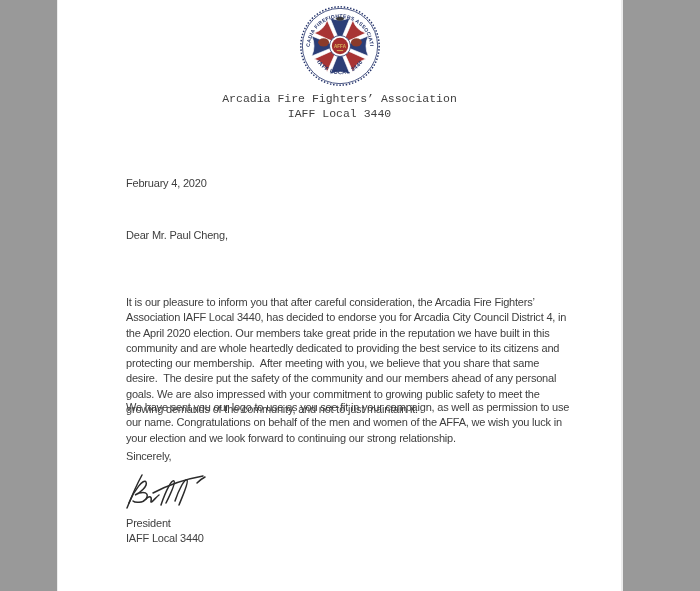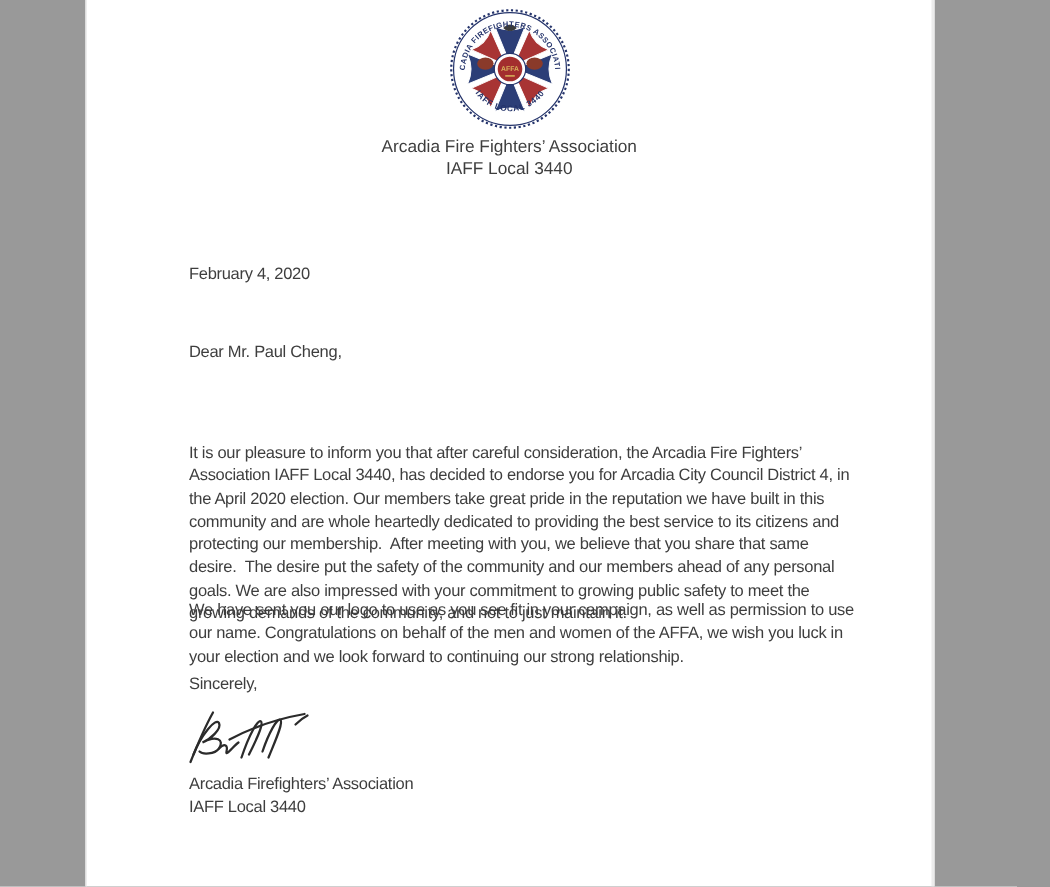--- a/index.html
+++ b/index.html
@@ -35,20 +35,21 @@
   }
   .letterhead {
     position: absolute;
     top: 91px;
     left: 0;
     width: 100%;
     text-align: center;
     font-size: 11.5px;
     line-height: 15.3px;
     color: #3e3e3e;
+    font-family: Liberation Mono, monospace;
   }
   .body-text {
     position: absolute;
     left: 68px;
     color: #3e3e3e;
     font-size: 11px;
     letter-spacing: -0.2px;
     line-height: 15.3px;
     white-space: pre;
   }
@@ -153,18 +154,18 @@
           <path d="M28,31 C32,27 34,29 33,33 C32,37 38,29 41,27"></path>
           <path d="M43,37 C48,22 54,11 56,13 C58,15 52,27 48,35"></path>
           <path d="M57,33 C61,21 67,10 69,12 C71,14 65,27 61,37"></path>
           <path d="M35,25 C50,17 68,11 85,8"></path>
           <path d="M79,15 C82,12 85,10 87,9"></path>
         </g>
       </svg>
     </div>
 
     <div class="signer-block">
-      <div>Arcadia Firefighters’ Association</div>
+      <div>President</div>
       <div>IAFF Local 3440</div>
     </div>
 
   </div>
 </div>
 
 </body></html>

